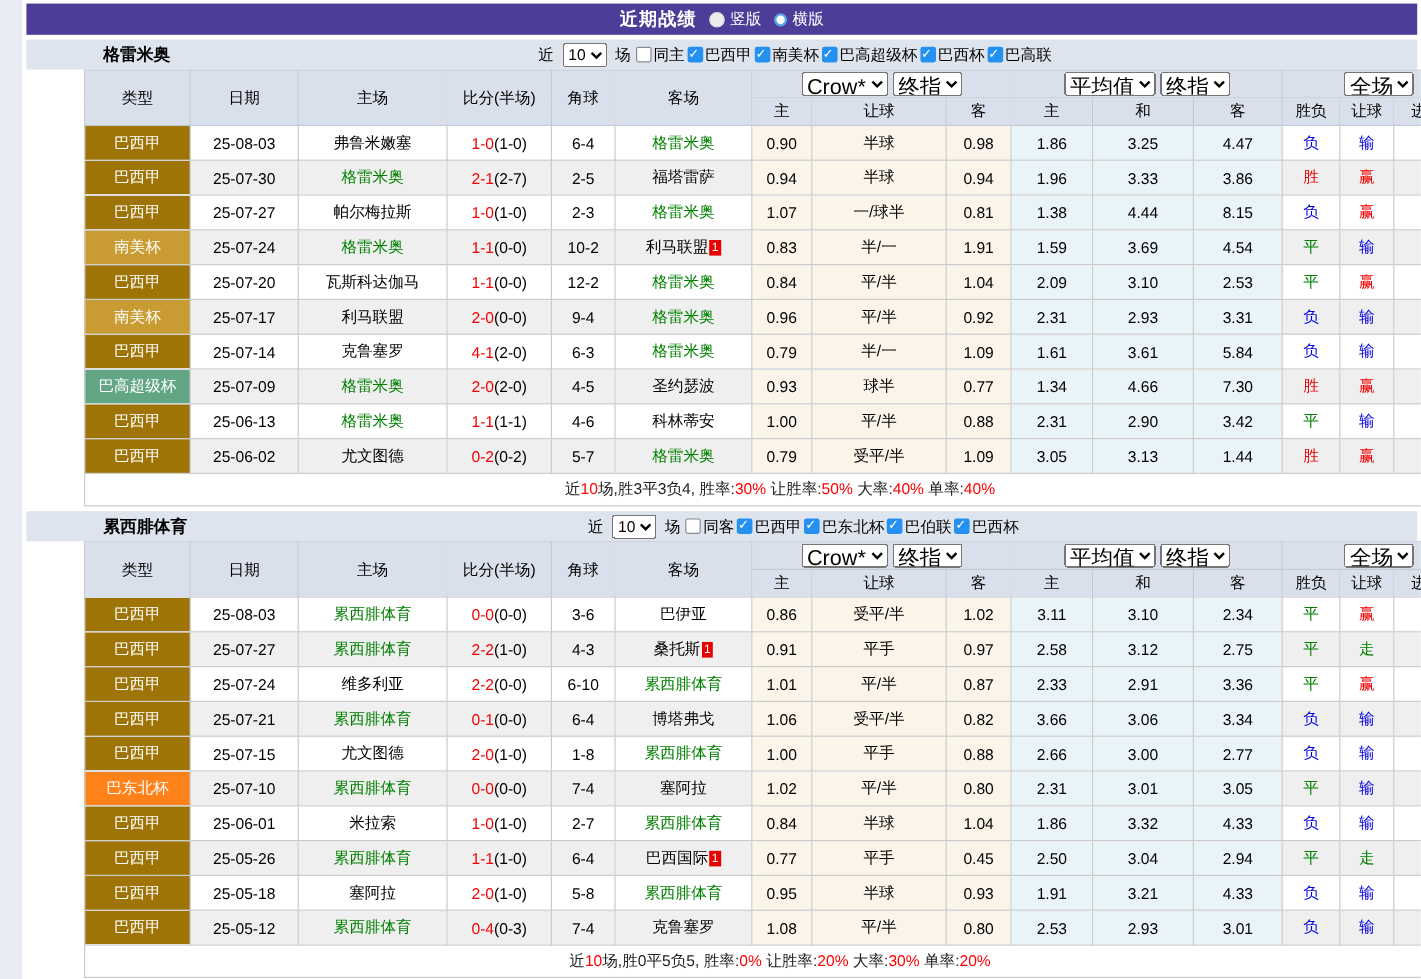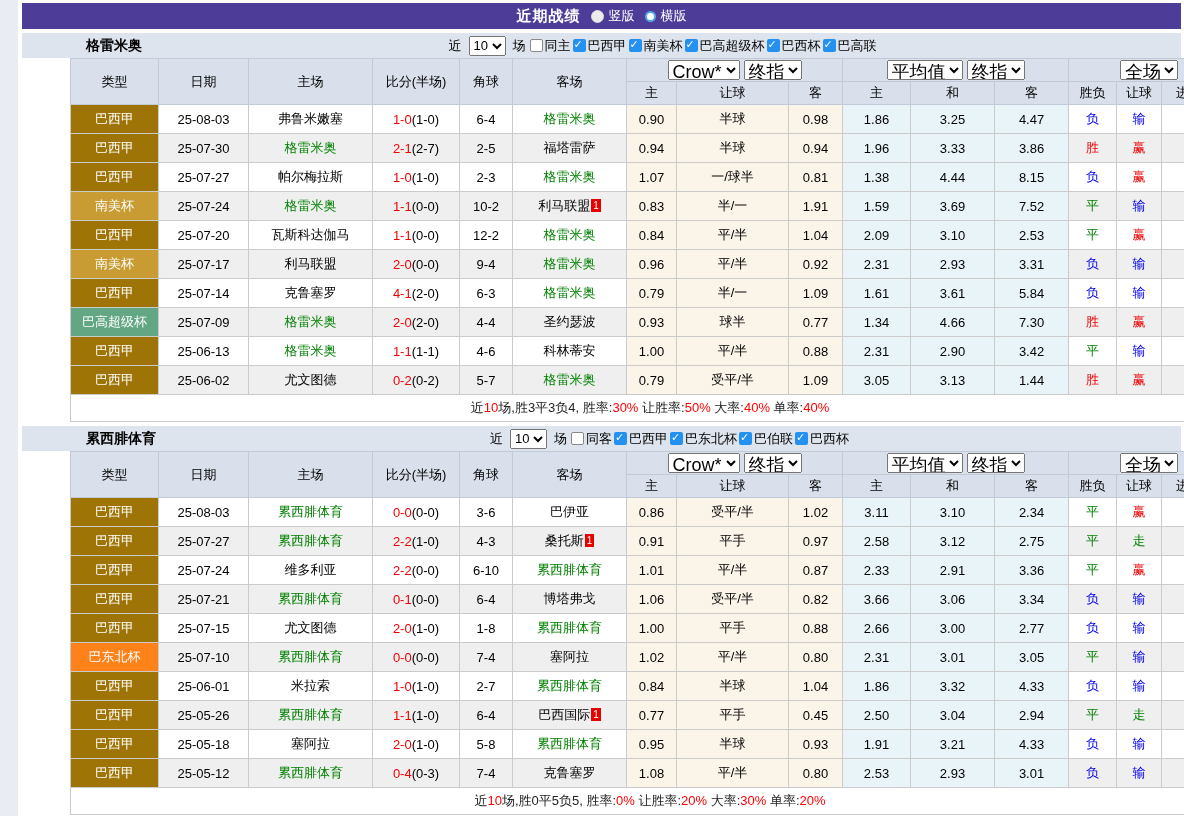--- a/index.html
+++ b/index.html
@@ -198,21 +198,21 @@
             <td>25-07-24</td>
             <td><span class="teamlink focus">格雷米奥</span></td>
             <td><span class="score-main">1-1</span><span>(0-0)</span></td>
             <td>10-2</td>
             <td><span class="teamlink">利马联盟</span><span class="badge">1</span></td>
             <td class="cream">0.83</td>
             <td class="cream">半/一</td>
             <td class="cream">1.91</td>
             <td class="blue">1.59</td>
             <td class="blue">3.69</td>
-            <td class="blue">7.52</td>
+            <td class="blue">4.54</td>
             <td style="color: rgb(0, 128, 0);">平</td>
             <td style="color: rgb(0, 0, 232);">输</td>
             <td style="color: rgb(0, 0, 232);">小</td>
           </tr>
           <tr class="odd">
             <td class="type-cell" style="background: rgb(158, 116, 6);">巴西甲</td>
             <td>25-07-20</td>
             <td><span class="teamlink">瓦斯科达伽马</span></td>
             <td><span class="score-main">1-1</span><span>(0-0)</span></td>
             <td>12-2</td>
@@ -259,21 +259,21 @@
             <td class="blue">5.84</td>
             <td style="color: rgb(0, 0, 232);">负</td>
             <td style="color: rgb(0, 0, 232);">输</td>
             <td style="color: rgb(240, 0, 0);">大</td>
           </tr>
           <tr class="even">
             <td class="type-cell" style="background: rgb(99, 166, 132);">巴高超级杯</td>
             <td>25-07-09</td>
             <td><span class="teamlink focus">格雷米奥</span></td>
             <td><span class="score-main">2-0</span><span>(2-0)</span></td>
-            <td>4-4</td>
+            <td>4-5</td>
             <td><span class="teamlink">圣约瑟波</span></td>
             <td class="cream">0.93</td>
             <td class="cream">球半</td>
             <td class="cream">0.77</td>
             <td class="blue">1.34</td>
             <td class="blue">4.66</td>
             <td class="blue">7.30</td>
             <td style="color: rgb(240, 0, 0);">胜</td>
             <td style="color: rgb(240, 0, 0);">赢</td>
             <td style="color: rgb(0, 0, 232);">小</td>

